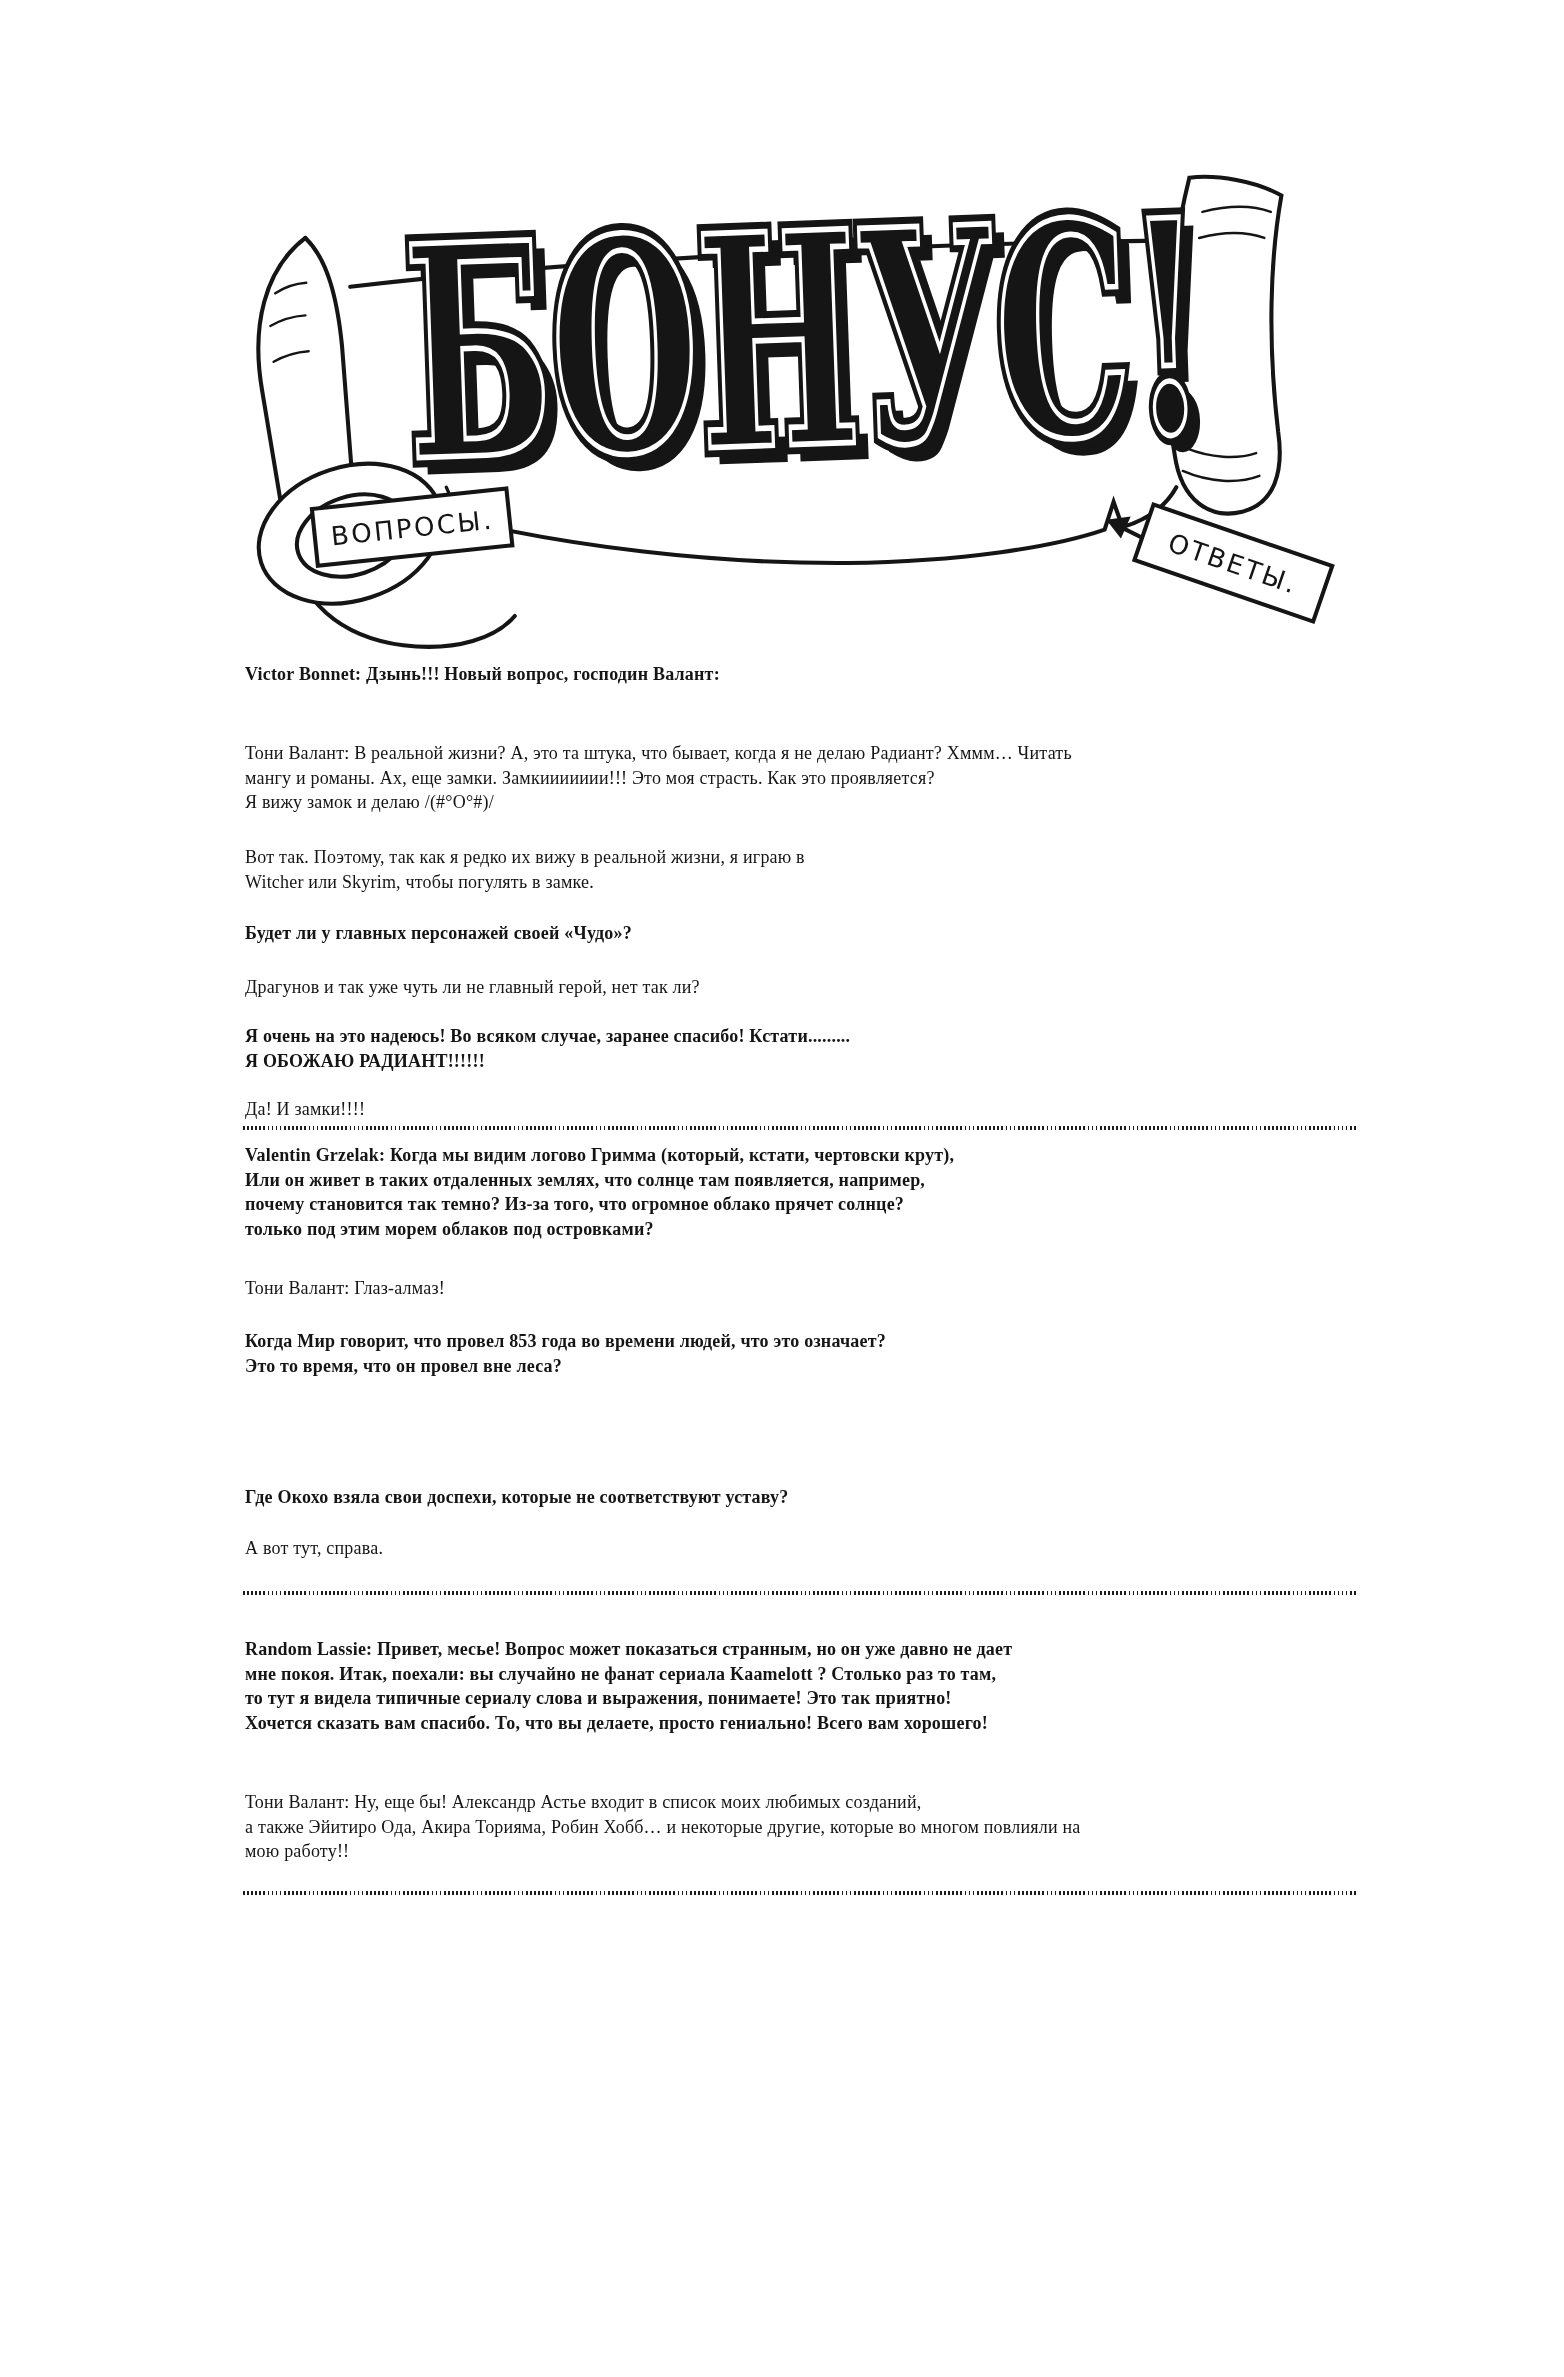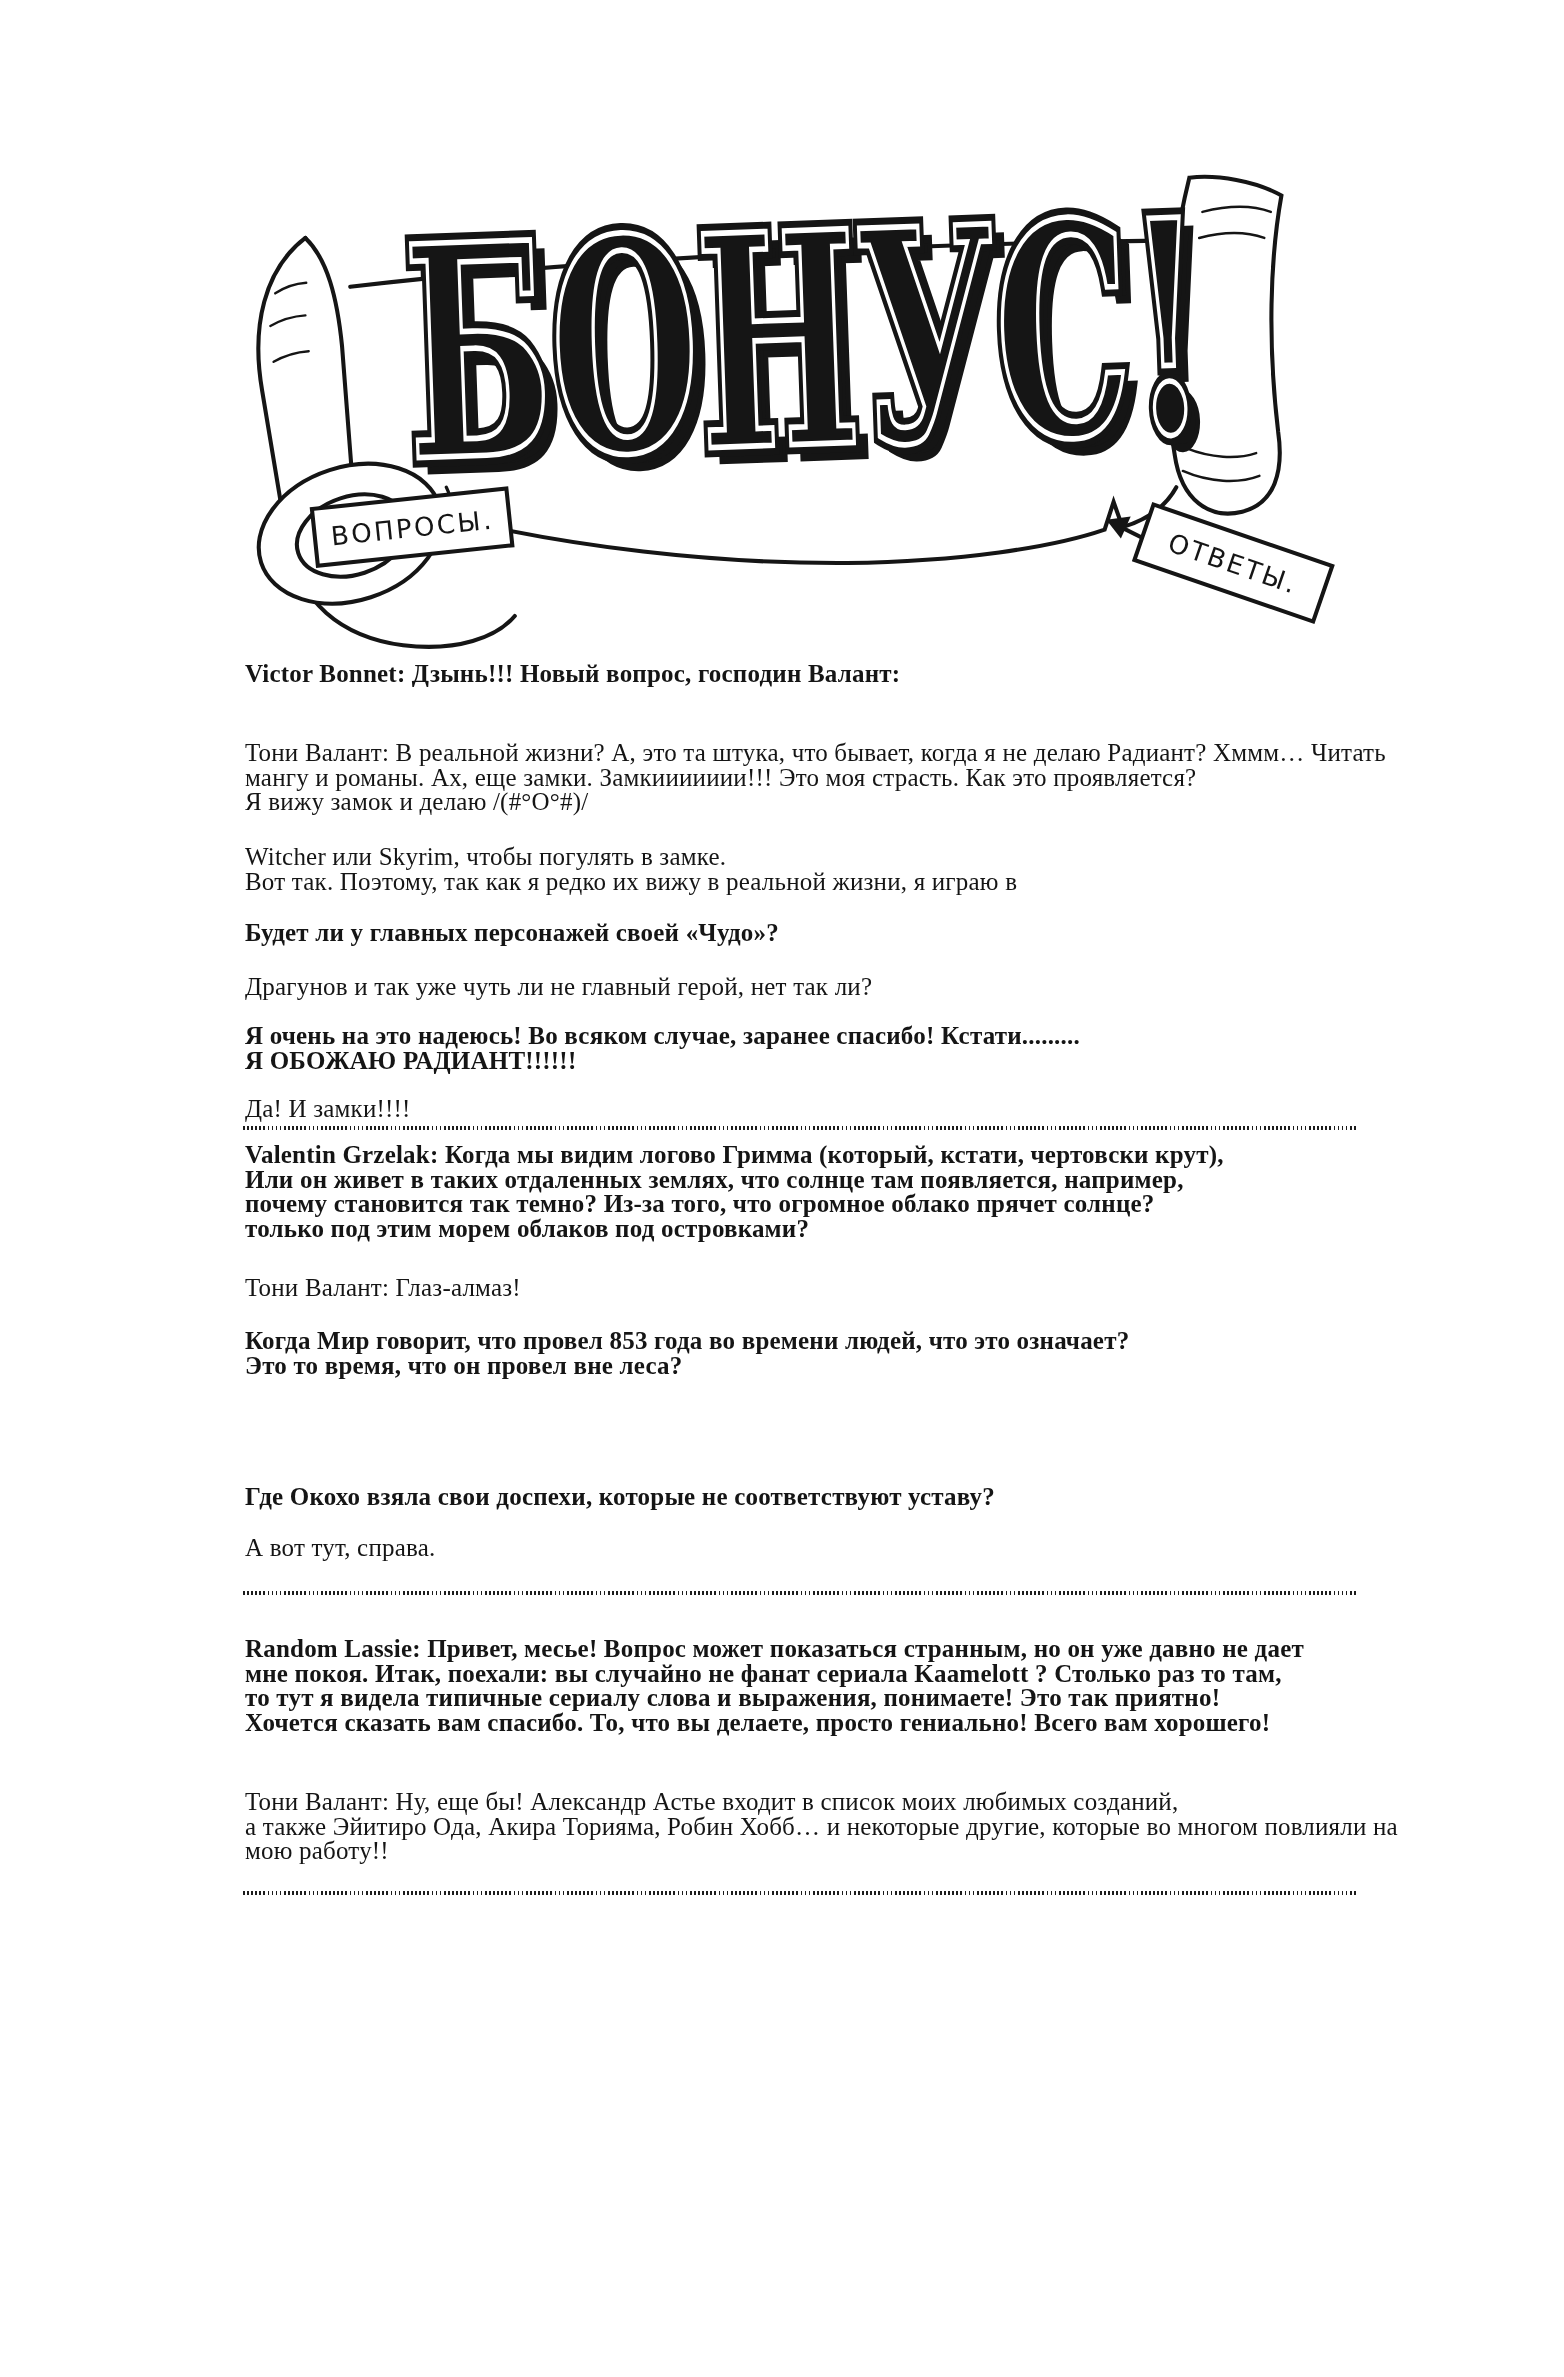--- a/index.html
+++ b/index.html
@@ -7,21 +7,21 @@
     position:relative;
     width:1565px; height:2377px;
     background:#ffffff;
     color:#151515;
     font-family:"Liberation Serif","DejaVu Serif",serif;
     overflow:hidden;
   }
   .banner-svg { position:absolute; left:228px; top:163px; width:1108px; height:554px; }
   .block {
     position:absolute; left:245px;
-    font-size:25px; line-height:24.5px;
+    font-size:18px; line-height:24.5px;
     white-space:nowrap;
     letter-spacing:0.2px;
   }
   .block.q { font-weight:bold; }
   .ln { height:24.5px; }
   .divider {
     position:absolute; left:243px; width:1113px; height:4.1px;
     background:repeating-linear-gradient(90deg,#1c1c1c 0 1.6px,transparent 1.6px 4.1px);
   }
   svg text.label-text {
@@ -99,22 +99,22 @@
     <div class="ln">Victor Bonnet: Дзынь!!! Новый вопрос, господин Валант:</div>
   </div>
 
   <div class="block" style="top:741px">
     <div class="ln">Тони Валант: В реальной жизни? А, это та штука, что бывает, когда я не делаю Радиант? Хммм… Читать</div>
     <div class="ln">мангу и романы. Ах, еще замки. Замкиииииии!!! Это моя страсть. Как это проявляется?</div>
     <div class="ln">Я вижу замок и делаю /(#°О°#)/</div>
   </div>
 
   <div class="block" style="top:845px">
+    <div class="ln">Вот так. Поэтому, так как я редко их вижу в реальной жизни, я играю в</div>
     <div class="ln">Witcher или Skyrim, чтобы погулять в замке.</div>
-    <div class="ln">Вот так. Поэтому, так как я редко их вижу в реальной жизни, я играю в</div>
   </div>
 
   <div class="block q" style="top:921px">
     <div class="ln">Будет ли у главных персонажей своей «Чудо»?</div>
   </div>
 
   <div class="block" style="top:975px">
     <div class="ln">Драгунов и так уже чуть ли не главный герой, нет так ли?</div>
   </div>
 

